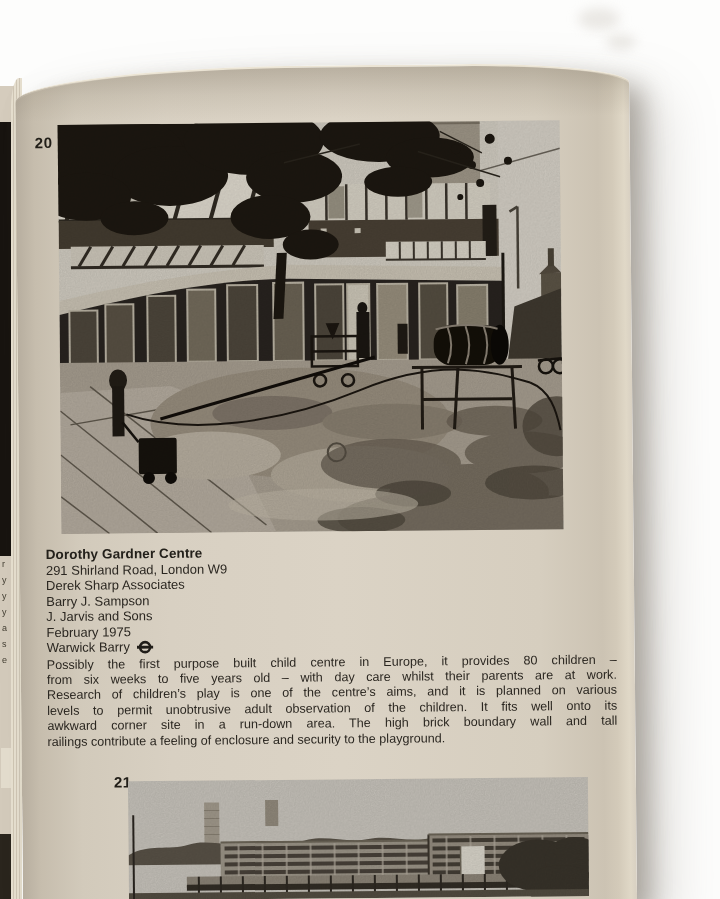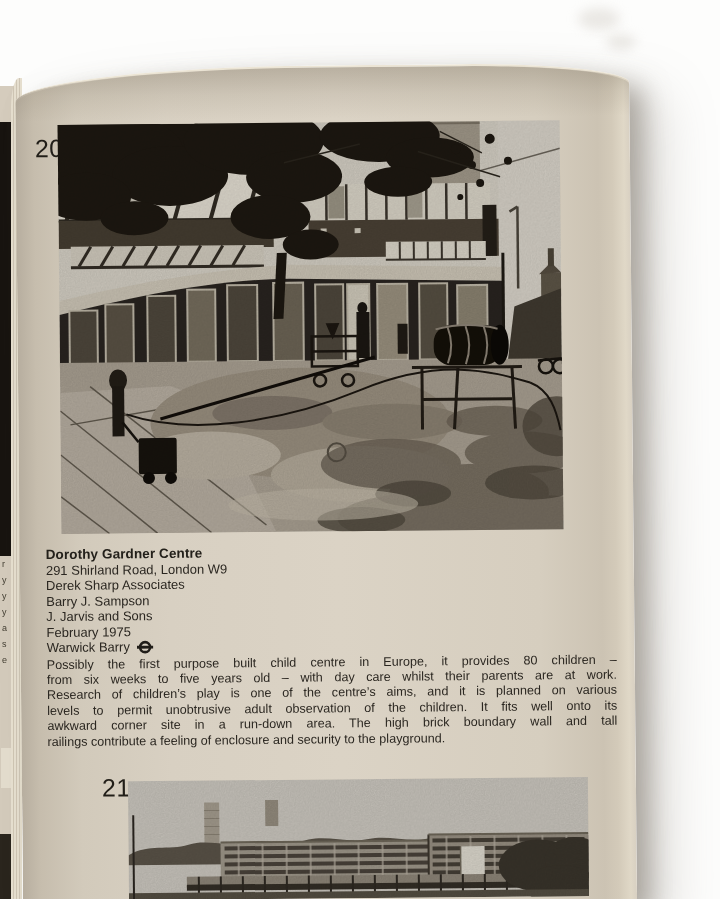--- a/index.html
+++ b/index.html
@@ -22,22 +22,22 @@
 
   
   .page{position:absolute;left:16px;top:68px;width:614px;height:845px;
     background:linear-gradient(90deg,#b7ae9f 0,#c6bdad 18px,#d2cabb 60px,#d8d0c2 150px,#dbd3c5 320px,#d6cebf 520px,#ccc3b3 582px,#d3cab9 596px,#e0d8c7 608px,#d8d0c2 614px);
     border-top-left-radius:300px 34px;border-top-right-radius:170px 20px;
     border-top:2px solid #ece5d5;
     transform:rotate(-0.55deg);transform-origin:40px 100px;
     box-shadow:16px 10px 26px -2px rgba(124,117,105,.55),34px 22px 52px rgba(142,137,126,.25);}
   .page::before{content:"";position:absolute;left:0;right:0;top:0;height:66px;border-radius:inherit;
     background:linear-gradient(180deg,rgba(97,86,67,.28),rgba(97,86,67,.10) 40%,rgba(97,86,67,0) 78%);}
-  .entry-num{position:absolute;font-weight:normal;font-size:25px;letter-spacing:.5px;color:#211e18;}
-  .num20{left:19px;top:64px;} .num21{left:80px;top:704px;}
+  .entry-num{position:absolute;font-weight:bold;font-size:15px;letter-spacing:.5px;color:#211e18;}
+  .num20{left:19px;top:64px;} .num21{left:92px;top:704px;}
   .photo{position:absolute;display:block;}
   .photo1{left:42px;top:55px;width:502px;height:409px;}
   .photo2{left:106px;top:712px;width:460px;height:119px;}
 
   .textblock{position:absolute;left:26px;top:477px;width:570px;color:#2b2721;}
   .tb-title{font-size:13.5px;font-weight:bold;line-height:15.5px;color:#23201a;letter-spacing:.1px;}
   .tb-line{font-size:13px;line-height:15.5px;}
   .station-row{display:flex;align-items:center;gap:7px;font-size:13px;line-height:15.5px;}
   .roundel{width:17px;height:14px;flex:0 0 auto;}
   .desc{margin-top:2px;}

